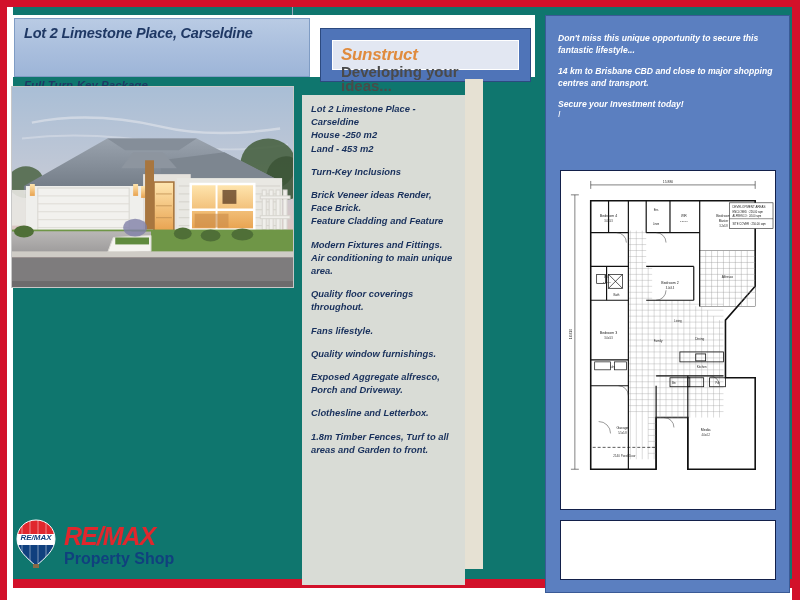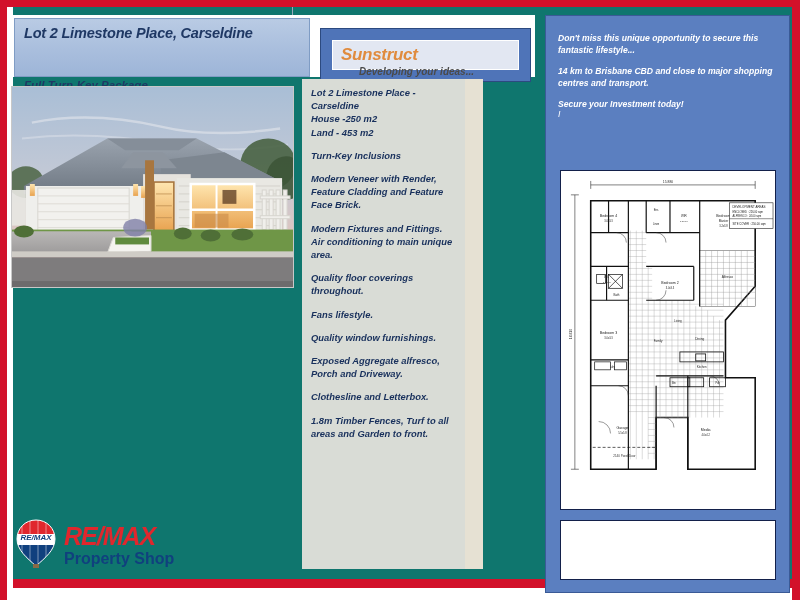--- a/index.html
+++ b/index.html
@@ -54,34 +54,34 @@
   }
   .sun-inner {
     width:100%; height:100%; background:#e2e7f2;
     border:1px solid #ffffff; position:relative; padding:4px 8px 0 8px;
   }
   .sun-name {
     font-size:17px; font-weight:bold; font-style:italic; color:#e08b3e;
     letter-spacing:-0.3px; line-height:20px;
   }
   .sun-tag {
-    font-size:10px; font-weight:bold; font-style:italic; color:#4a4a4a;
-    text-align:center; padding-right:18px; line-height:14px;
+    font-size:15px; font-weight:bold; color:#4a4a4a;
+    text-align:left; padding-right:18px; line-height:14px;
   }
 
   
   .photo {
     position:absolute; left:11px; top:86px; width:283px; height:202px;
     overflow:hidden; border:1px solid #c8c8c8; background:#b9c7d8;
   }
   .photo svg { display:block; width:100%; height:100%; }
 
   
   .text-col {
-    position:absolute; left:302px; top:79px; width:163px; height:490px;
+    position:absolute; left:302px; top:95px; width:163px; height:490px;
     background:#d9dcd6; padding:7px 8px 0 9px;
   }
   .beige-strip {
     position:absolute; left:465px; top:79px; width:18px; height:490px;
     background:#e6e1d3;
   }
   .tc-line {
     font-size:9.4px; font-style:italic; color:#18305c; line-height:13.2px;
     font-weight:600;
   }
@@ -261,23 +261,23 @@
   <div class="text-col">
     <div class="tc-line bold">Lot 2 Limestone Place -</div>
     <div class="tc-line bold">Carseldine</div>
     <div class="tc-line">House -250 m2</div>
     <div class="tc-line">Land - 453 m2</div>
 
     <div class="tc-gap"></div>
     <div class="tc-line bold">Turn-Key Inclusions</div>
 
     <div class="tc-gap"></div>
-    <div class="tc-line">Modern Veneer with Render,</div>
+    <div class="tc-line">Brick Veneer ideas Render,</div>
+    <div class="tc-line">Face Brick.</div>
     <div class="tc-line">Feature Cladding and Feature</div>
-    <div class="tc-line">Face Brick.</div>
 
     <div class="tc-gap"></div>
     <div class="tc-line">Modern Fixtures and Fittings.</div>
     <div class="tc-line">Air conditioning to main unique</div>
     <div class="tc-line">area.</div>
 
     <div class="tc-gap"></div>
     <div class="tc-line">Quality floor coverings</div>
     <div class="tc-line">throughout.</div>
 

